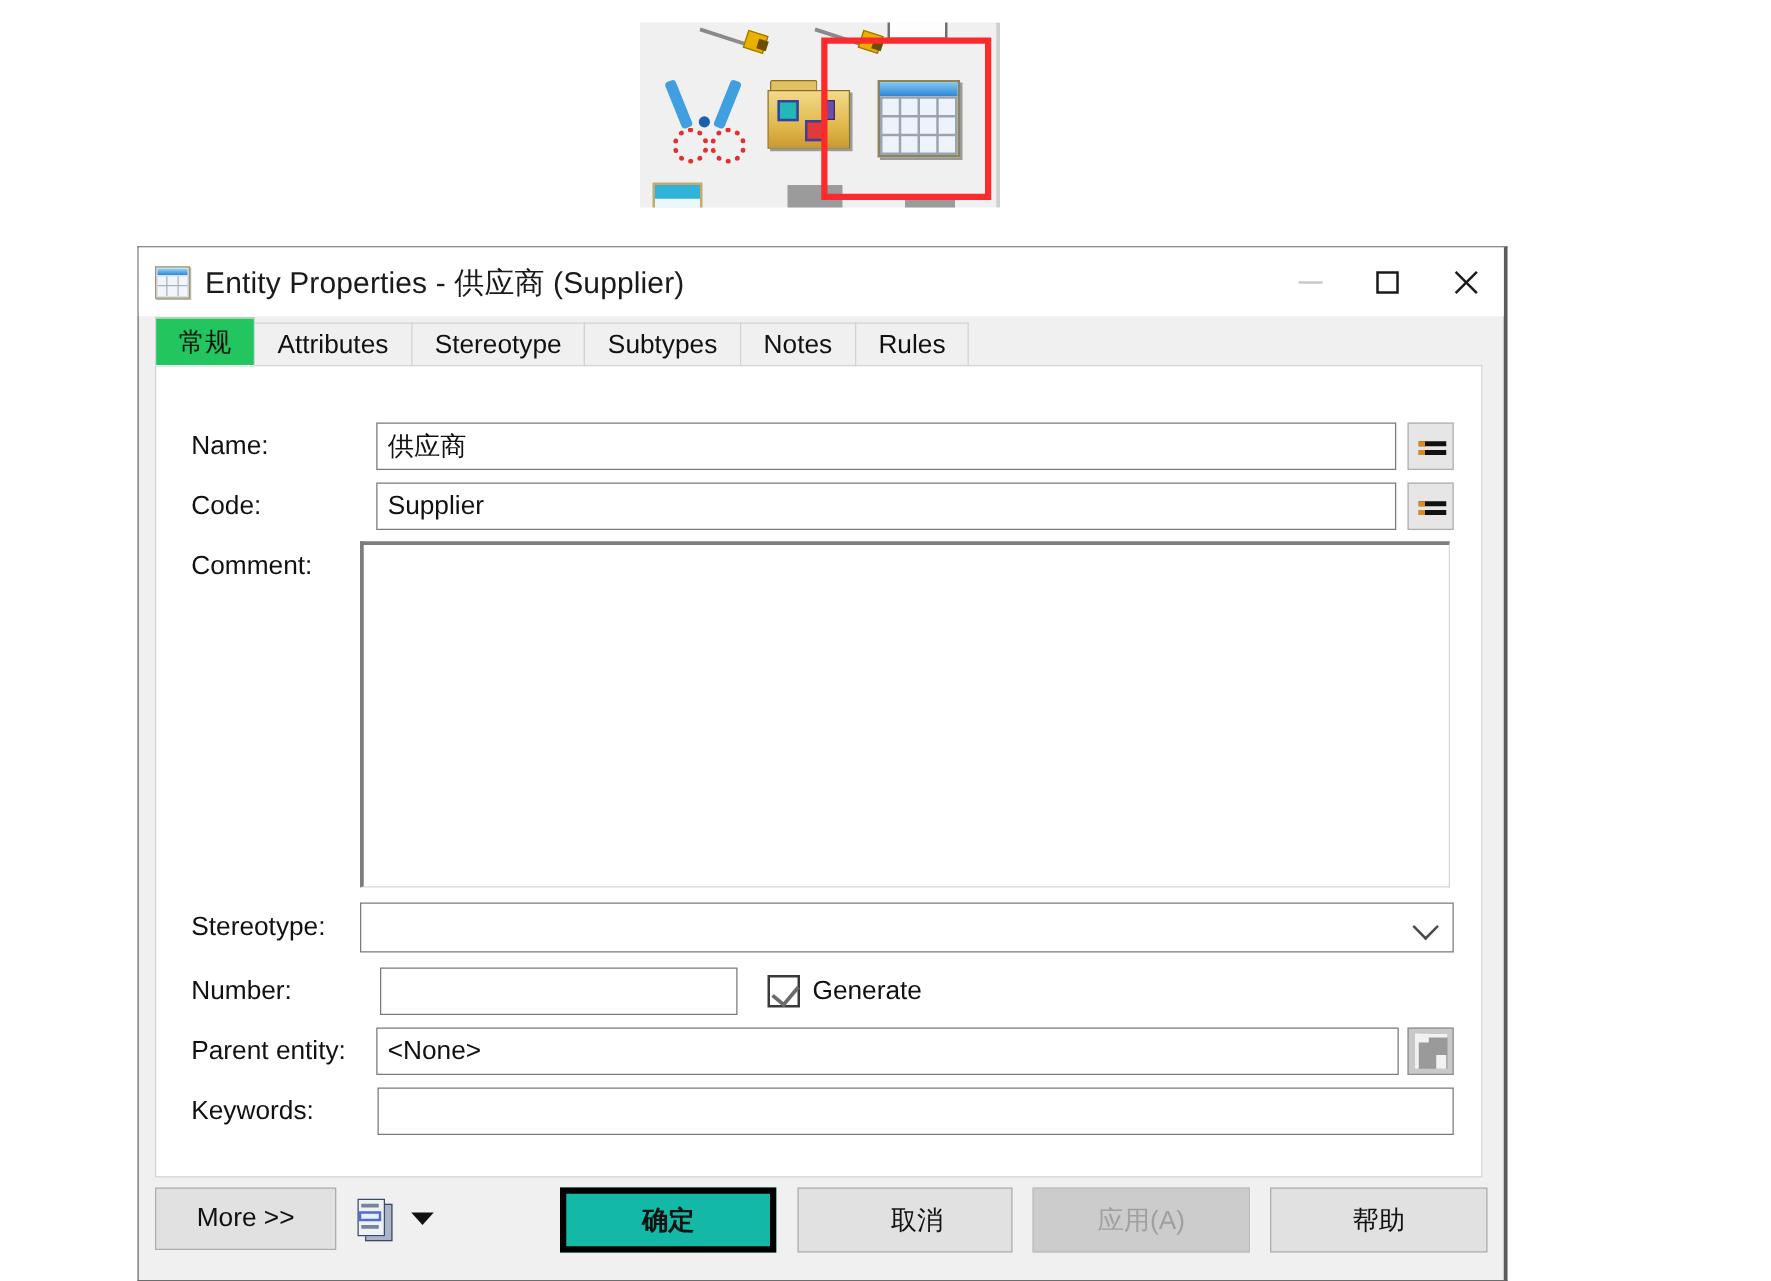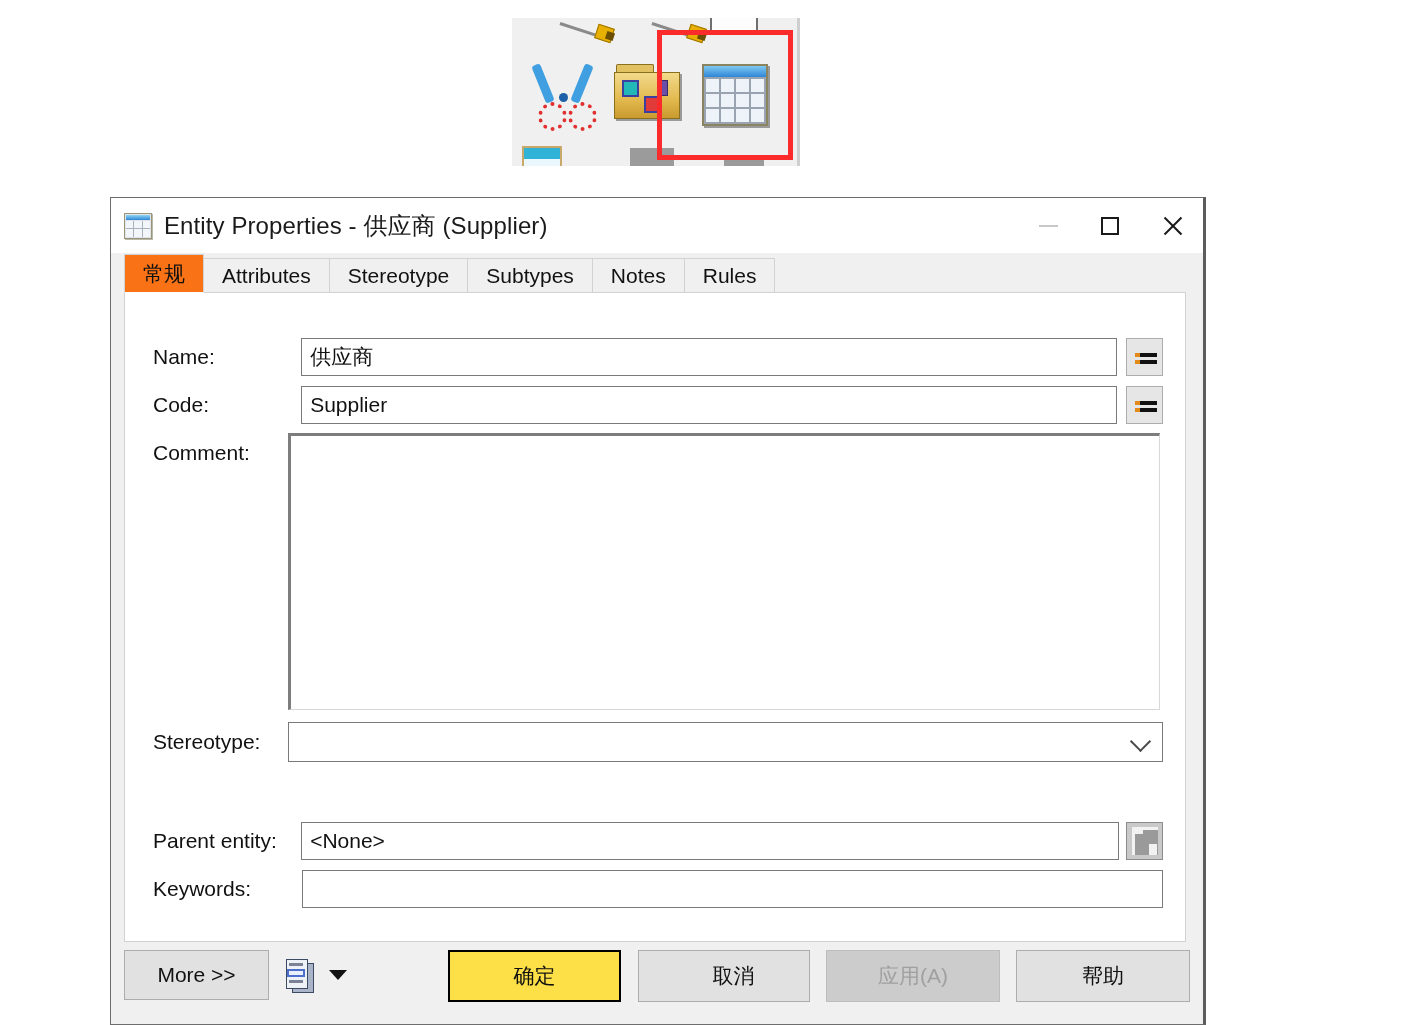--- a/index.html
+++ b/index.html
@@ -166,21 +166,21 @@
     position: absolute; left: 13px; top: 57px; right: 14px; height: 38px;
     display: flex; align-items: flex-end;
   }
   .tab {
     height: 35px; padding: 0 18px; display: flex; align-items: center; justify-content: center;
     font-size: 21px; color: #111; background: #f0f0f0;
     border: 1px solid #d2d2d2; border-bottom: none;
     box-sizing: border-box; margin-right: -1px;
   }
   .tab.active {
-    background: #f97316; height: 39px;
+    background: #22c55e; height: 39px;
     border: 1px solid #d2d2d2; border-bottom: 1px solid #ffffff;
     position: relative; z-index: 3;
   }
 
   .tabpanel {
     position: absolute; left: 13px; top: 94px; width: 1062px; height: 650px;
     background: #ffffff; border: 1px solid #d2d2d2; box-sizing: border-box;
   }
 
   .row { position: absolute; display: flex; align-items: center; }
@@ -252,21 +252,21 @@
   }
 
   
   .footer { position: absolute; left: 0; right: 0; bottom: 0; height: 82px; }
   .btn {
     position: absolute; background: #e1e1e1; border: 1px solid #adadad;
     box-sizing: border-box; display: flex; align-items: center; justify-content: center;
     font-size: 21px; color: #111;
   }
   .btn.default {
-    border: 2px solid #000000; background: #fde047;
+    border: 5px solid #000000; background: #14b8a6; font-weight: bold;
   }
   .btn.disabled { color: #a0a0a0; background: #ccc; border-color: #bdbdbd; }
 
   .printicon { position: absolute; width: 26px; height: 34px; }
   .printicon .back {
     position: absolute; left: 6px; top: 4px; width: 20px; height: 28px;
     background: #aab4c8; border: 1px solid #3c4a63;
   }
   .printicon .front {
     position: absolute; left: 0; top: 0; width: 20px; height: 28px;
@@ -433,20 +433,32 @@
       </div>
 
       <div class="row" style="left:28px; top:429px; width:1010px;">
         <div class="flabel" style="width:135px;">Stereotype:</div>
         <div class="combo" style="width:875px; height:40px;">
           <span style="position:absolute;left:9px;top:7px;font-size:21px;"></span>
           <div class="chev"></div>
         </div>
       </div>
 
+      <div class="row" style="left:28px; top:481px; width:1010px;">
+        <div class="flabel" style="width:135px;">Number:</div>
+        <div class="tbox" style="width:286px; height:38px;">
+          <span></span>
+        </div>
+        <div style="display:flex;align-items:center;margin-left:24px;">
+          <div class="checkbox">
+              <div class="tick"></div>
+            </div>
+          <div class="cblabel">Generate</div>
+        </div>
+      </div>
 
       <div class="row" style="left:28px; top:529px; width:1010px;">
         <div class="flabel" style="width:135px;">Parent entity:</div>
         <div class="tbox" style="width:835px; height:38px;">
           <span>&lt;None&gt;</span>
         </div>
         <div class="browsebtn" style="margin-left:7px;">
           <div class="inner"></div>
             <div class="notch"></div>
             <div class="notch2"></div>

